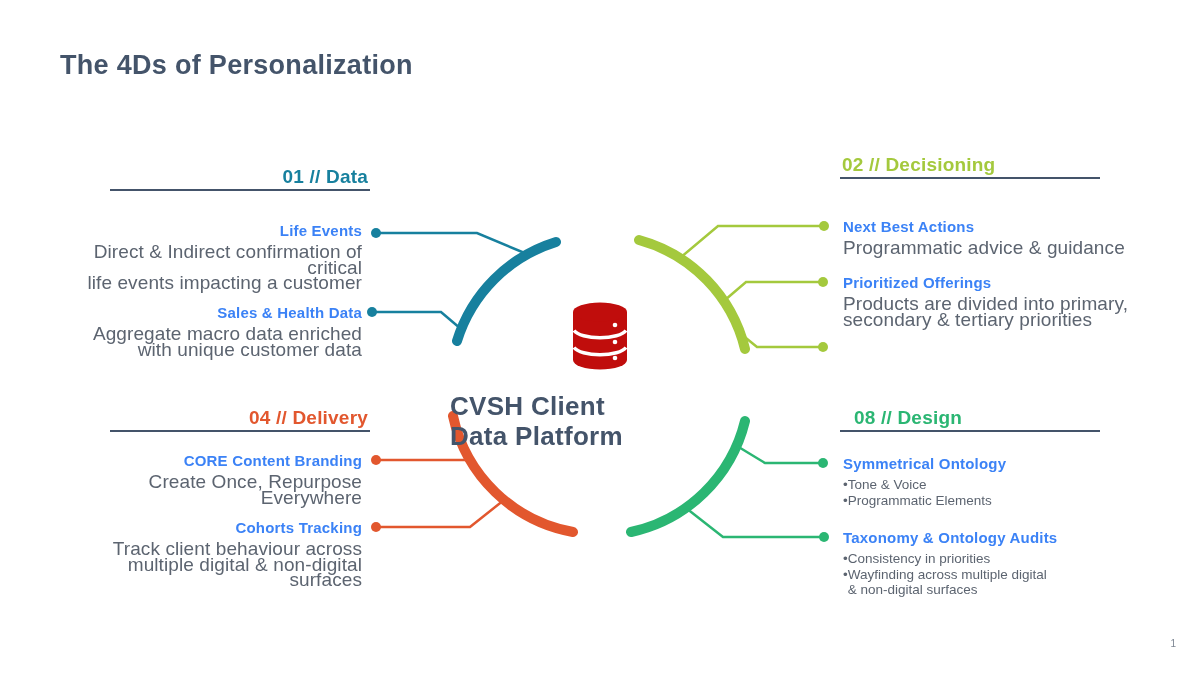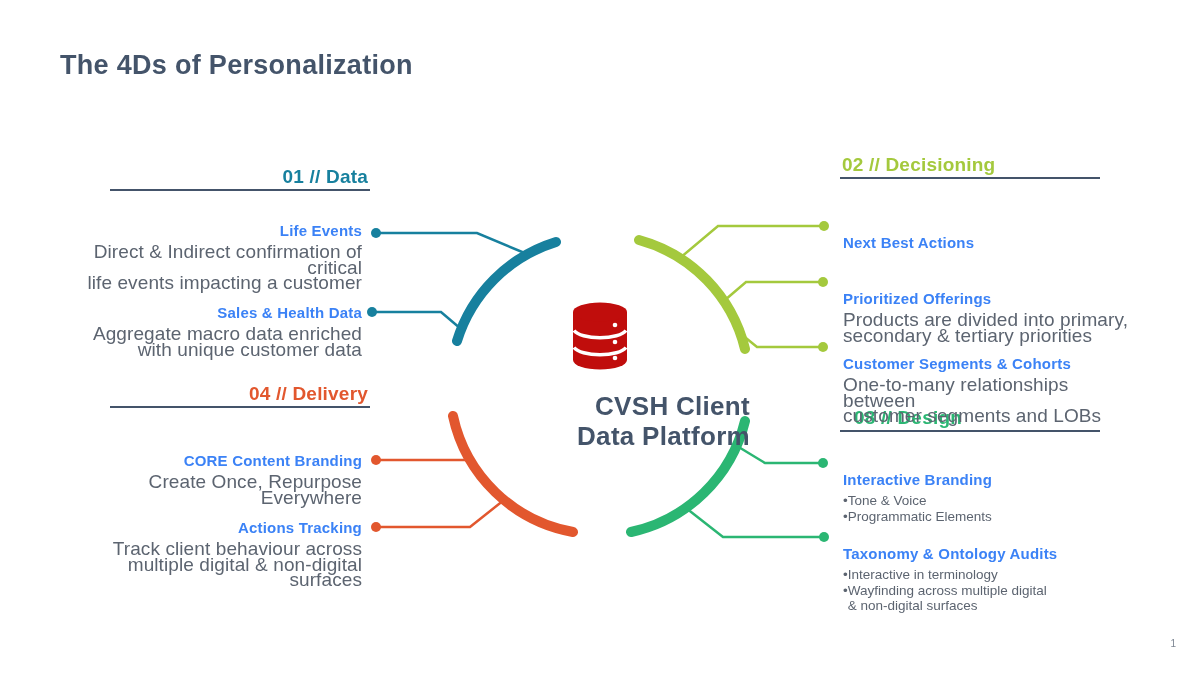--- a/index.html
+++ b/index.html
@@ -21,30 +21,30 @@
   .qh-left{text-align:right;padding-right:2px;}
   .qh-right{text-align:left;padding-left:2px;}
   .c-teal{color:#17809e;}
   .c-lime{color:#a4c93d;}
   .c-green{color:#2bb673;}
   .c-orange{color:#e2572e;}
 
   
   .item{position:absolute;}
   .item-left{right:838px;width:300px;text-align:right;}
-  .item-right{left:843px;width:290px;text-align:left;margin-top:16px;}
+  .item-right{left:843px;width:290px;text-align:left;}
   .item-title{font-size:15px;font-weight:700;color:#3b82f6;line-height:18px;margin-bottom:4px;letter-spacing:.2px;}
   .item-desc{font-size:19px;color:#5c6470;line-height:15.5px;letter-spacing:.1px;}
   .bullet-row{display:flex;font-size:13.5px;color:#5c6470;line-height:15.5px;}
   .bullet-marker{flex:0 0 auto;}
   .bullet-marker::before{content:"\2022";}
   .bullet-text{flex:1 1 auto;}
 
   .center-label{
-    position:absolute;left:450px;top:391px;width:300px;text-align:right;
+    position:absolute;left:450px;top:391px;width:300px;text-align:left;
     font-size:26px;font-weight:700;line-height:30px;color:#44546a;letter-spacing:.3px;
   }
   .page-number{
     position:absolute;right:24px;top:638px;font-size:10px;color:#7d8692;
   }
 </style>
 </head>
 <body>
 
 <div class="slide">
@@ -104,73 +104,70 @@
       <path stroke="#ffffff" stroke-width="3.5" fill="none" d="M574 330.5 A27 10 0 0 0 626 330.5"></path>
       <path stroke="#ffffff" stroke-width="3.5" fill="none" d="M574 347.5 A27 10 0 0 0 626 347.5"></path>
       <circle fill="#ffffff" cx="615" cy="325" r="2.3"></circle>
       <circle fill="#ffffff" cx="615" cy="342" r="2.3"></circle>
       <circle fill="#ffffff" cx="615" cy="358" r="2.3"></circle>
     </g>
   </svg>
 
   <div class="qheader qh-left c-teal" style="left:110px;top:165px;">01 // Data</div>
   <div class="qheader qh-right c-lime" style="left:840px;top:153px;">02 // Decisioning</div>
-  <div class="qheader qh-left c-orange" style="left:110px;top:382px;">04 // Delivery</div>
+  <div class="qheader qh-left c-orange" style="left:110px;top:406px;">04 // Delivery</div>
   <div class="qheader qh-right c-green" style="left:840px;top:406px;padding-left:14px;width:246px;">08 // Design</div>
 
   <div class="item item-left" style="top:222px;">
     <div class="item-title">Life Events</div>
     <div class="item-desc">Direct &amp; Indirect confirmation of critical<br>life events impacting a customer</div>
   </div>
   <div class="item item-left" style="top:304px;">
     <div class="item-title">Sales &amp; Health Data</div>
     <div class="item-desc">Aggregate macro data enriched<br>with unique customer data</div>
   </div>
 
   <div class="item item-right" style="top:218px;">
     <div class="item-title">Next Best Actions</div>
+    <div class="item-desc">Programmatic advice &amp; guidance</div>
   </div>
   <div class="item item-right" style="top:274px;">
     <div class="item-title">Prioritized Offerings</div>
     <div class="item-desc">Products are divided into primary,<br>secondary &amp; tertiary priorities</div>
   </div>
-  <div class="item item-right" style="top:339px;">
-    <div class="item-title">Customer Segments &amp; Cohorts</div>
-    <div class="item-desc">One-to-many relationships between<br>customer segments and LOBs</div>
-  </div>
 
   <div class="item item-right" style="top:455px;">
-    <div class="item-title">Interactive Branding</div>
+    <div class="item-title">Symmetrical Ontology</div>
     <div class="bullet-row">
       <span class="bullet-marker"></span>
       <span class="bullet-text">Tone &amp; Voice</span>
     </div>
     <div class="bullet-row">
       <span class="bullet-marker"></span>
       <span class="bullet-text">Programmatic Elements</span>
     </div>
   </div>
   <div class="item item-right" style="top:529px;">
     <div class="item-title">Taxonomy &amp; Ontology Audits</div>
     <div class="bullet-row">
       <span class="bullet-marker"></span>
-      <span class="bullet-text">Interactive in terminology</span>
+      <span class="bullet-text">Consistency in priorities</span>
     </div>
     <div class="bullet-row">
       <span class="bullet-marker"></span>
       <span class="bullet-text">Wayfinding across multiple digital<br>&amp; non-digital surfaces</span>
     </div>
   </div>
 
   <div class="item item-left" style="top:452px;">
     <div class="item-title">CORE Content Branding</div>
     <div class="item-desc">Create Once, Repurpose<br>Everywhere</div>
   </div>
   <div class="item item-left" style="top:519px;">
-    <div class="item-title">Actions Tracking</div>
+    <div class="item-title">Cohorts Tracking</div>
     <div class="item-desc">Track client behaviour across<br>multiple digital &amp; non-digital<br>surfaces</div>
   </div>
 
   <div class="center-label">CVSH Client<br>Data Platform</div>
 
   <div class="page-number">1</div>
 
 </div>
 
 </body></html>

